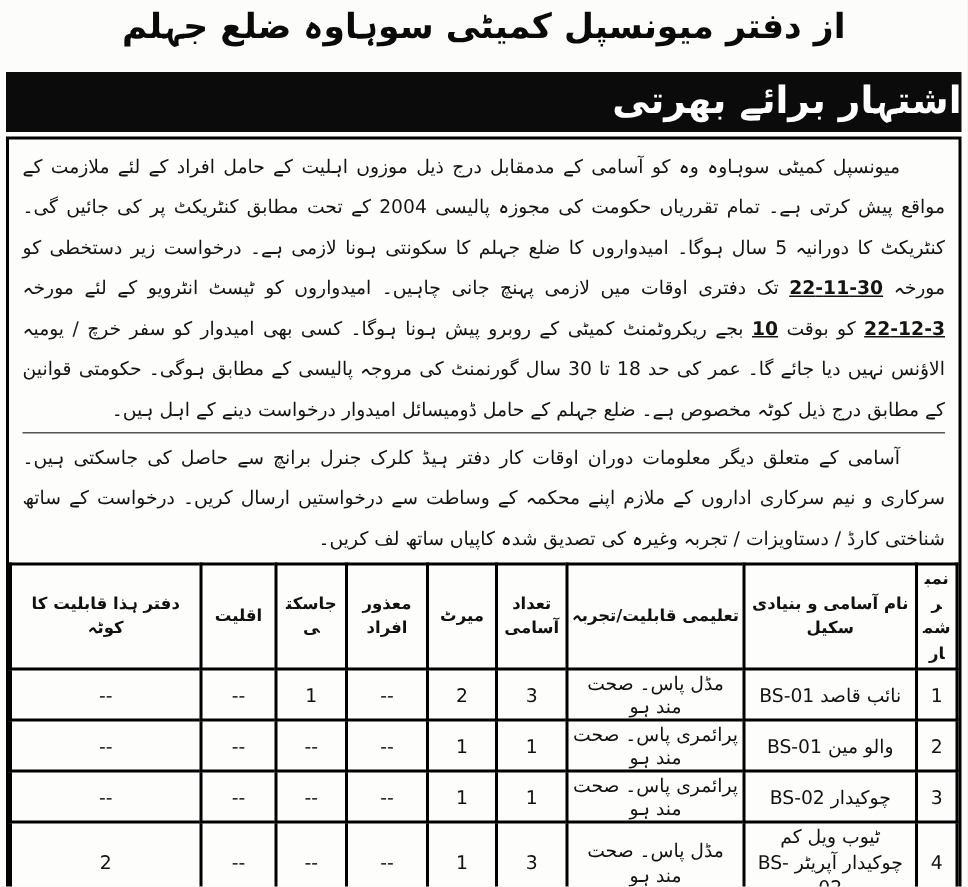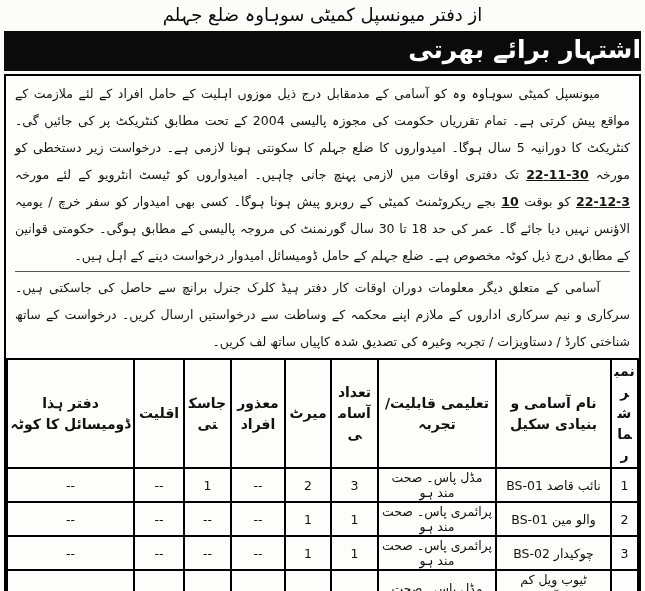--- a/index.html
+++ b/index.html
@@ -10,22 +10,22 @@
     color:#111;
   }
   .page{
     position:relative;width:645px;height:591px;
     background:#fcfcfa;box-sizing:border-box;
     display:flex;flex-direction:column;
   }
   .topline{height:3px;background:#000;}
   .title{
     direction:rtl;text-align:center;
-    font-weight:normal;font-size:18px;line-height:1.4;
-    padding:2px 0 4px;color:#0a0a0a;
+    font-weight:bold;font-size:23px;line-height:1.4;
+    padding:2px 0 14px;color:#0a0a0a;
   }
   .banner{
     background:#0b0b0b;color:#fff;margin:0 4px;
     text-align:right;font-weight:bold;font-size:25px;
     padding:4px 0 7px;letter-spacing:1px;
   }
   .content-box{
     border:2px solid #000;margin:3px 4px 0;background:#fdfdfc;
   }
   .paras{
@@ -36,21 +36,21 @@
   .date{text-decoration:underline;font-weight:bold;white-space:nowrap;}
   .divider{border:none;border-top:1px solid #555;margin:2px 0;}
   table{
     width:100%;border-collapse:collapse;table-layout:fixed;
     direction:rtl;border-top:2px solid #000;
   }
   th,td{
     border:2px solid #000;text-align:center;vertical-align:middle;
     padding:1px 2px;font-size:12.5px;overflow:hidden;word-wrap:break-word;
   }
-  thead th{font-weight:bold;height:46px;font-size:14px;line-height:1.5;}
+  thead th{font-weight:bold;height:46px;font-size:11px;line-height:1.5;}
   .tr-data td{height:26px;}
   .tr-tall td{height:44px;line-height:1.35;}
   td.cell-post{font-size:12.5px;border-radius:11px;}
 </style>
 </head>
 <body>
 
 <div class="page">
 
   <div class="topline"></div>
@@ -82,21 +82,21 @@
       <thead>
         <tr>
           <th>نمبر شمار</th>
           <th>نام آسامی و بنیادی سکیل</th>
           <th>تعلیمی قابلیت/تجربہ</th>
           <th>تعداد آسامی</th>
           <th>میرٹ</th>
           <th>معذور افراد</th>
           <th>جاسکتی</th>
           <th>اقلیت</th>
-          <th>دفتر ہذا ڈومیسائل کا کوٹہ</th>
+          <th>دفتر ہذا قابلیت کا کوٹہ</th>
         </tr>
       </thead>
       <tbody>
         <tr class="tr-data">
           <td>1</td>
           <td class="cell-post">نائب قاصد BS-01</td>
           <td>مڈل پاس۔ صحت مند ہو</td>
           <td>3</td>
           <td>2</td>
           <td>--</td>

